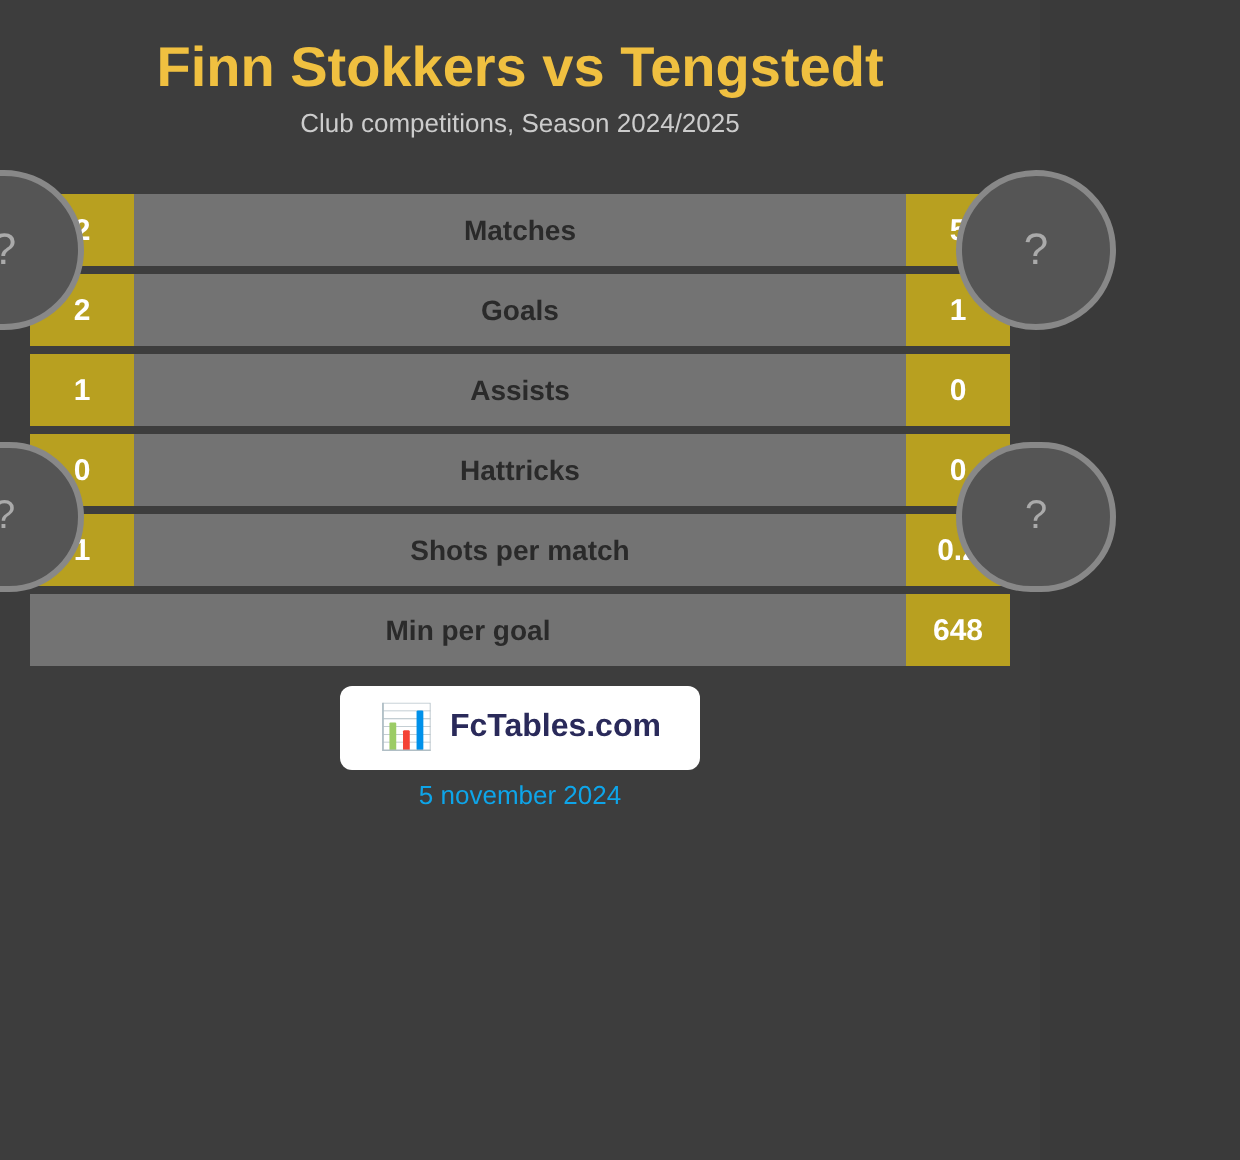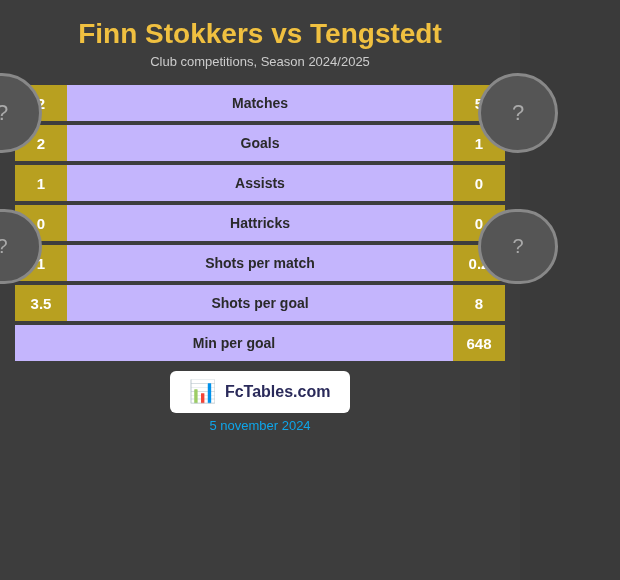--- a/index.html
+++ b/index.html
@@ -22,41 +22,41 @@
       color: #f0c040;
       font-size: 28px;
       font-weight: bold;
       margin-top: 18px;
       text-align: center;
     }
     .subtitle {
       color: #cccccc;
       font-size: 13px;
       margin-top: 4px;
-      margin-bottom: 4px;
+      margin-bottom: 16px;
       text-align: left;
     }
     .stat-row {
       display: flex;
       align-items: center;
       height: 36px;
     }
     .stat-left-val {
       background-color: #b8a020;
       color: #ffffff;
       font-weight: bold;
       font-size: 15px;
       width: 52px;
       height: 36px;
       display: flex;
       align-items: center;
       justify-content: center;
     }
     .stat-label {
-      background-color: #c4b5fd;
+      background-color: #737373;
       color: #2a2a2a;
       font-weight: bold;
       font-size: 14px;
       flex: 1;
       height: 36px;
       display: flex;
       align-items: center;
       justify-content: center;
       text-align: left;
     }
@@ -200,25 +200,20 @@
           <div class="stat-left-val">0</div>
           <div class="stat-label">Hattricks</div>
           <div class="stat-right-val">0</div>
         </div>
         <div class="stat-row">
           <div class="stat-left-val">1</div>
           <div class="stat-label">Shots per match</div>
           <div class="stat-right-val">0.2</div>
         </div>
         <div class="stat-row">
-          <div class="stat-left-val">3.5</div>
-          <div class="stat-label">Shots per goal</div>
-          <div class="stat-right-val">8</div>
-        </div>
-        <div class="stat-row">
           <div class="stat-label">Min per goal</div>
           <div class="stat-right-val">648</div>
         </div>
       </div>
     </div>
   </div>
 
   <div class="logo-box">
     <span class="logo-icon">📊</span>
     <span class="logo-text">FcTables.com</span>

